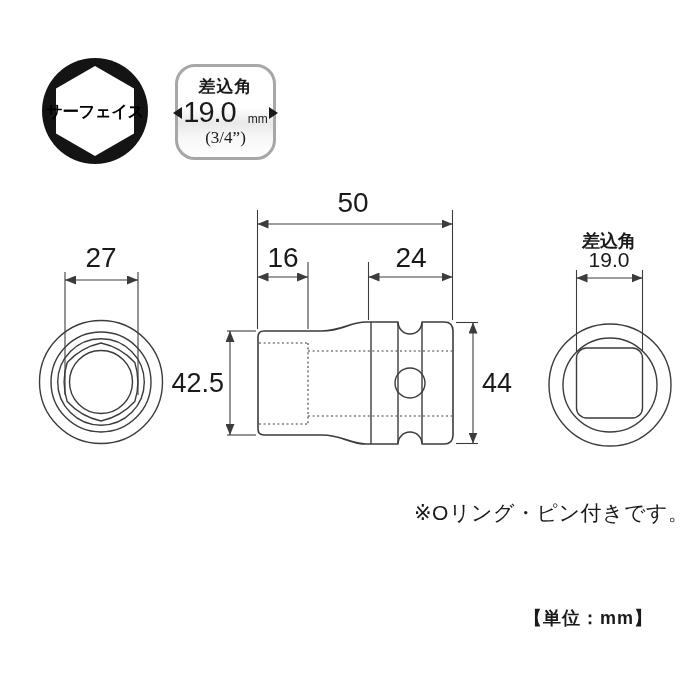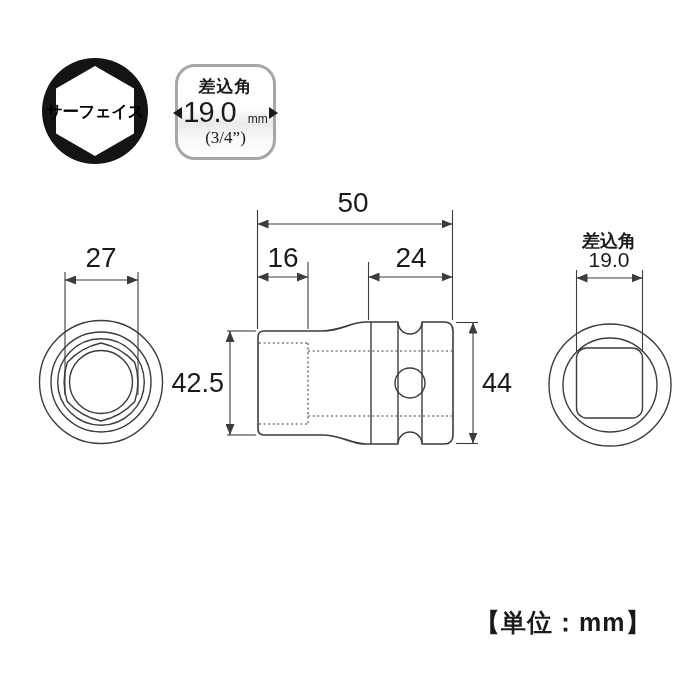--- a/index.html
+++ b/index.html
@@ -29,21 +29,21 @@
   .drawing{position:absolute;left:0;top:0;}
   .drawing text{font-family:"Liberation Sans","DejaVu Sans",sans-serif;fill:var(--text,#1a1a1a);}
   .dimnum{font-size:28px;}
   .dimnum-sm{font-size:27px;}
   .outline{fill:none;stroke:var(--line,#3c3c3c);stroke-width:1.6;stroke-linejoin:round;}
   .thin{fill:none;stroke:var(--line,#3c3c3c);stroke-width:1.4;}
   .dim{fill:none;stroke:var(--line,#3c3c3c);stroke-width:1.1;}
   .hidden-line{fill:none;stroke:var(--line,#3c3c3c);stroke-width:1.1;stroke-dasharray:2 2.6;}
   
   .note{position:absolute;left:414px;top:499px;font-size:21px;letter-spacing:0.5px;}
-  .unit{position:absolute;left:475px;top:606px;font-size:25px;font-weight:bold;letter-spacing:1px;}
+  .unit{position:absolute;left:524px;top:606px;font-size:18px;font-weight:bold;letter-spacing:1px;}
 </style>
 </head>
 <body>
 
 <div id="stage">
 
   <svg class="logo" viewBox="0 0 110 110">
     <circle cx="55" cy="55" r="53" style="fill:var(--logo_bg,#141414)"></circle>
     <polygon points="55,10 94,32.5 94,77.5 55,100 16,77.5 16,32.5" fill="#ffffff"></polygon>
     <text x="55" y="61" text-anchor="middle" font-size="16.5" font-weight="bold" letter-spacing="-0.5">サーフェイス</text>
@@ -129,15 +129,16 @@
       <circle class="thin" cx="610" cy="385" r="47"></circle>
       <rect class="thin" x="576.5" y="348" width="66" height="70" rx="10" ry="10"></rect>
       <line class="dim" x1="576.5" y1="270" x2="576.5" y2="352"></line>
       <line class="dim" x1="642.5" y1="270" x2="642.5" y2="352"></line>
       <line class="dim" x1="576.5" y1="278" x2="642.5" y2="278" marker-start="url(#arrS)" marker-end="url(#arr)"></line>
       <text x="609" y="247" text-anchor="middle" font-size="18" font-weight="bold">差込角</text>
       <text x="609" y="267" text-anchor="middle" font-size="21">19.0</text>
     </g>
   </svg>
 
+  <div class="note">※Oリング・ピン付きです。</div>
   <div class="unit">【単位：mm】</div>
 
 </div>
 
 </body></html>

